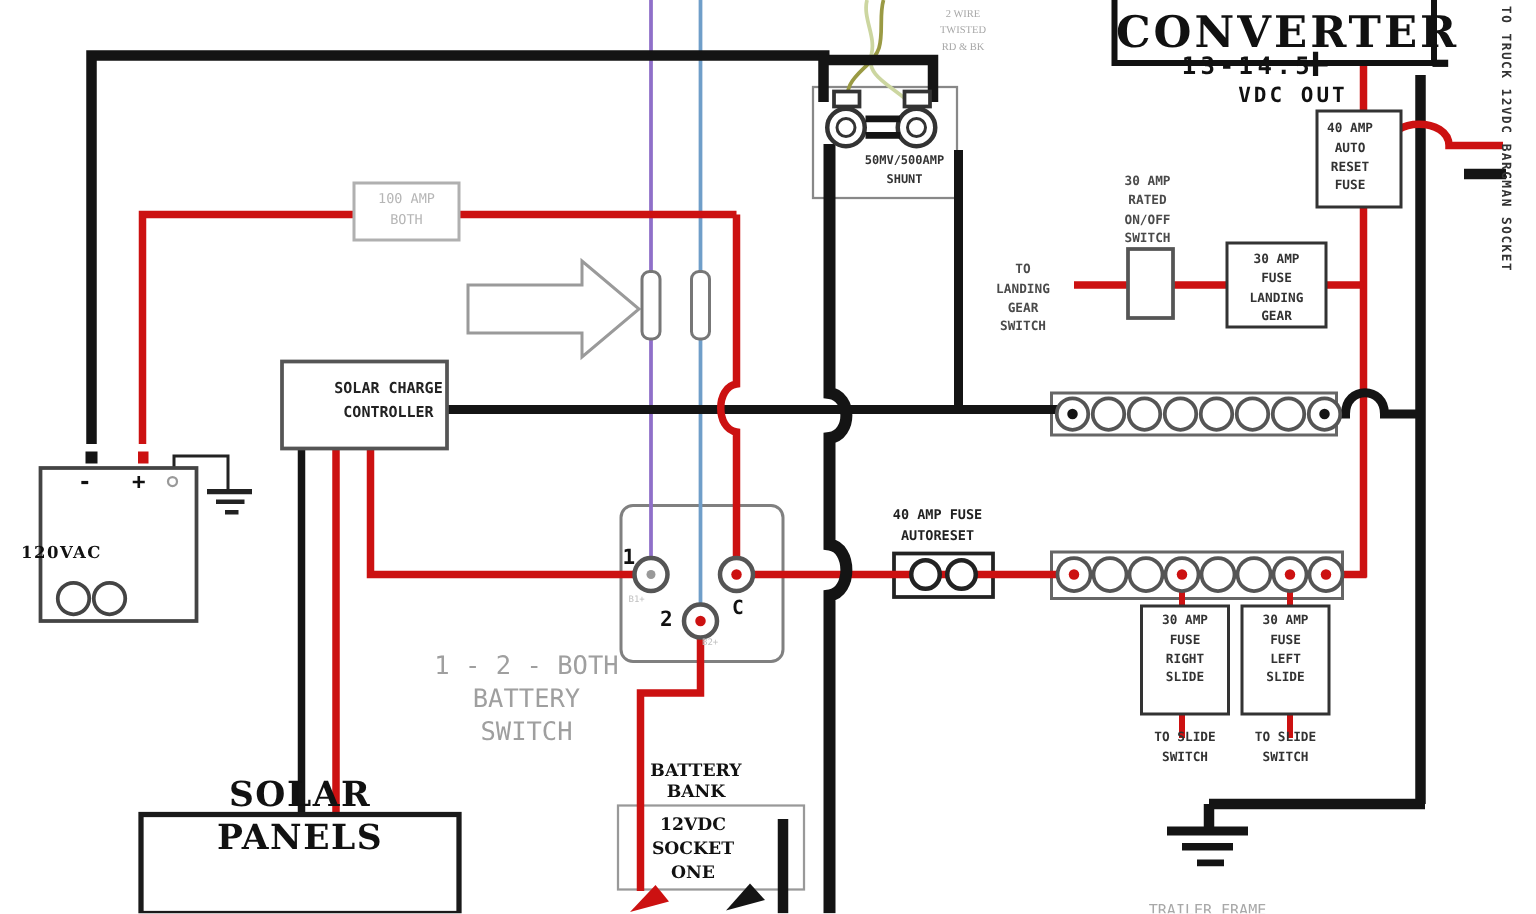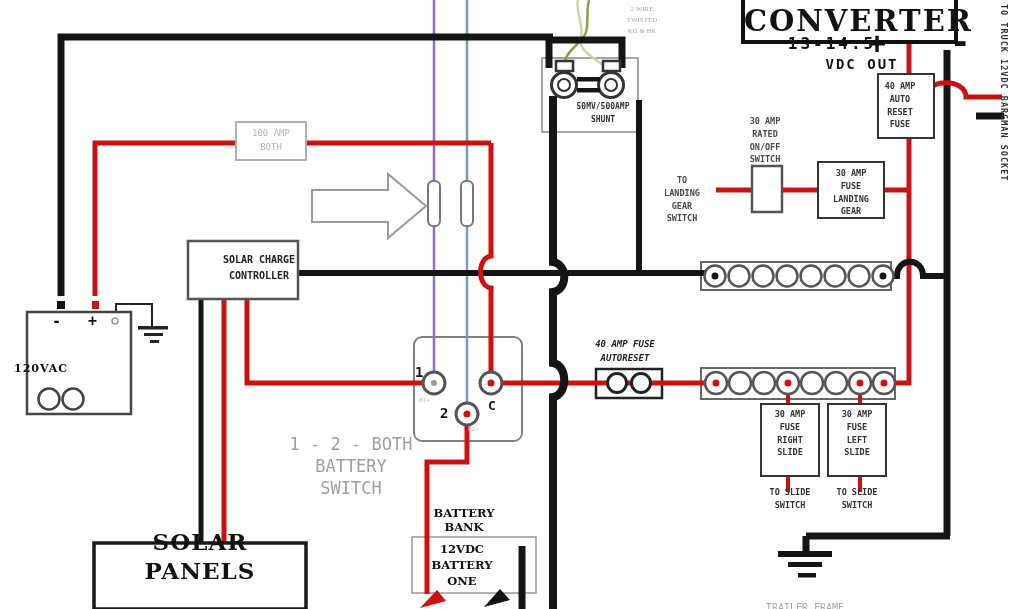--- a/index.html
+++ b/index.html
@@ -174,21 +174,21 @@
 SWITCH</div>
 <div class="lbl midgray" style="left:648px;top:174px;width:68px;font-size:8.5px;">TO
 LANDING
 GEAR
 SWITCH</div>
 <div class="lbl" style="left:818px;top:167px;width:66px;font-size:8.5px;color:#333;">30 AMP
 FUSE
 LANDING
 GEAR</div>
 
-<div class="lbl" style="left:572px;top:338px;width:106px;font-size:9px;color:#222;font-style:italic;">40 AMP FUSE
+<div class="lbl" style="left:572px;top:338px;width:106px;font-size:9px;color:#222;">40 AMP FUSE
 AUTORESET</div>
 <div class="lbl" style="left:761px;top:408px;width:58px;font-size:8.5px;color:#333;">30 AMP
 FUSE
 RIGHT
 SLIDE</div>
 <div class="lbl" style="left:828px;top:408px;width:58px;font-size:8.5px;color:#333;">30 AMP
 FUSE
 LEFT
 SLIDE</div>
 <div class="lbl" style="left:754px;top:486px;width:72px;font-size:8.5px;color:#333;">TO SLIDE
@@ -213,23 +213,23 @@
 <div class="lbl" style="left:440px;top:403px;font-size:14px;color:#111;">2</div>
 <div class="lbl" style="left:488px;top:396px;font-size:13px;color:#111;">C</div>
 <div class="lbl gray" style="left:419px;top:395px;font-size:6px;color:#c0c0c0;">B1+</div>
 <div class="lbl gray" style="left:468px;top:424px;font-size:6px;color:#c0c0c0;">B2+</div>
 <div class="lbl gray" style="left:283px;top:433px;width:136px;font-size:17px;color:#9f9f9f;line-height:1.3;">1 - 2 - BOTH
 BATTERY SWITCH</div>
 
 <div class="lbl serif" style="left:420px;top:506px;width:88px;font-size:11.5px;line-height:1.25;">BATTERY
 BANK</div>
 <div class="lbl serif" style="left:414px;top:541px;width:96px;font-size:11.5px;line-height:1.4;">12VDC
-BATTERY
+SOCKET
 ONE</div>
 
 <div class="lbl" style="left:52px;top:310px;font-size:15px;color:#111;">-</div>
 <div class="lbl" style="left:88px;top:310px;font-size:15px;color:#111;">+</div>
 <div class="lbl serif" style="left:14px;top:361px;font-size:11px;letter-spacing:1px;">120VAC</div>
 
-<div class="lbl serif" style="left:94px;top:528px;width:212px;font-size:23px;line-height:1.25;letter-spacing:1px;">SOLAR
+<div class="lbl serif" style="left:94px;top:516px;width:212px;font-size:23px;line-height:1.25;letter-spacing:1px;">SOLAR
 PANELS</div>
 
 </div>
 
 </body></html>

